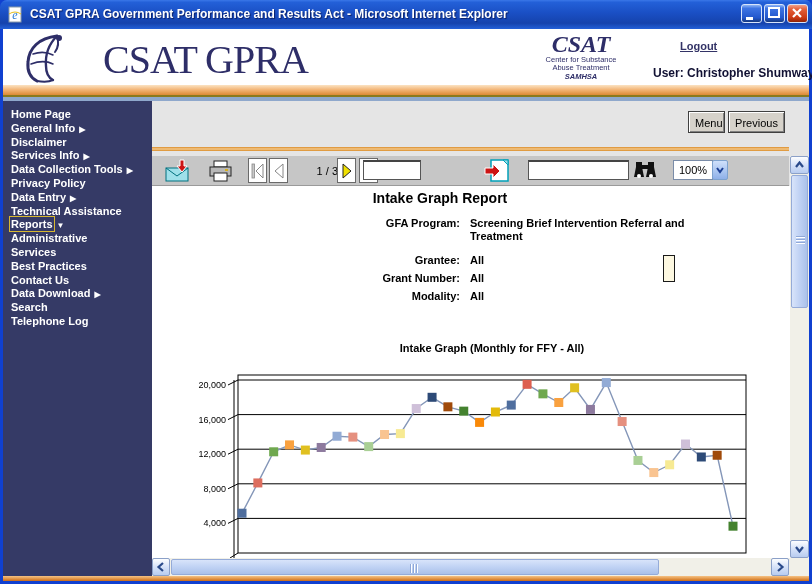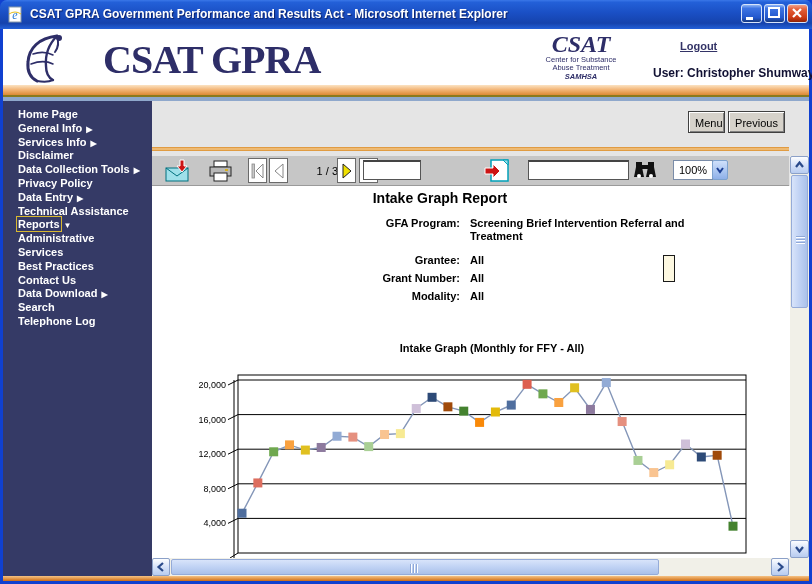--- a/index.html
+++ b/index.html
@@ -23,21 +23,21 @@
   .winbtn{position:absolute;top:4px;width:21px;height:19px;border:1px solid #d6e4fb;border-radius:3px;box-sizing:border-box;}
   .winbtn.blue{background:linear-gradient(180deg,#8fb4f4 0%,#3d74e4 20%,#2257cc 75%,#16397e 100%);}
   #btn-min{left:741px;} #btn-max{left:764px;}
   #btn-close{left:787px;background:linear-gradient(180deg,#f0a088 0%,#e4603a 25%,#cc3a14 75%,#8e2408 100%);}
   .winbtn svg{position:absolute;left:0;top:0;}
   
   #header{position:absolute;left:3px;top:29px;width:806px;height:56px;background:#ffffff;}
   #hhs-logo{position:absolute;left:10px;top:3px;}
   #brand-title{
     position:absolute;left:100px;top:7px;font-family:"Liberation Serif",serif;
-    font-size:40px;font-weight:bold;color:#2e2e68;letter-spacing:-1px;white-space:nowrap;
+    font-size:40px;font-weight:normal;color:#2e2e68;letter-spacing:-1px;white-space:nowrap;
   }
   #brand-subtitle{
     position:absolute;left:292px;top:34px;font-family:"Liberation Serif",serif;font-style:italic;
     font-size:15px;font-weight:bold;color:#2e2e68;white-space:nowrap;
   }
   #csat-logo{position:absolute;left:536px;top:3px;width:84px;text-align:center;color:#2e2e68;}
   #csat-logo .big{font-family:"Liberation Serif",serif;font-style:italic;font-weight:bold;font-size:24px;line-height:24px;}
   #csat-logo .small{font-size:7.5px;line-height:8px;}
   #csat-logo .samhsa{font-size:7.5px;line-height:9px;font-style:italic;font-weight:bold;}
   #logout-link{
@@ -45,21 +45,21 @@
     text-decoration:underline;cursor:pointer;
   }
   #user-label{position:absolute;left:650px;top:37px;font-size:12px;font-weight:bold;color:#111133;white-space:nowrap;}
   
   #sep-orange{position:absolute;left:3px;top:85px;width:806px;height:10px;
     background:linear-gradient(180deg,#fbe3c3 0%,#f3b77a 45%,#dd8a35 100%);}
   #sep-olive{position:absolute;left:3px;top:95px;width:806px;height:2px;background:#8a7a1e;}
   #sep-blue{position:absolute;left:3px;top:97px;width:806px;height:4px;background:#8fa8cc;}
   
   #sidebar{position:absolute;left:3px;top:101px;width:149px;height:475px;background:#353a66;padding-top:7px;box-sizing:border-box;}
-  .sb-item{height:13.8px;line-height:13.8px;padding-left:15px;color:#fff;font-size:11px;font-weight:bold;white-space:nowrap;cursor:pointer;}
+  .sb-item{height:13.8px;line-height:13.8px;padding-left:8px;color:#fff;font-size:11px;font-weight:bold;white-space:nowrap;cursor:pointer;}
   .sb-item.indent{}
   .sb-arrow{font-size:8px;margin-left:4px;}
   .sb-label.boxed{outline:1px solid #d8b830;outline-offset:1px;}
   
   #main{position:absolute;left:152px;top:101px;width:657px;height:475px;background:#e5e5e5;}
   .classic-btn{
     position:absolute;height:22px;background:#d6d2ca;border:1px solid #404040;
     box-shadow:inset 1px 1px 0 #ffffff, inset -1px -1px 0 #808080;
     font-size:11px;color:#000;text-align:center;line-height:20px;cursor:pointer;box-sizing:border-box;
     font-family:"Liberation Sans",sans-serif;
@@ -164,22 +164,22 @@
   <span id="logout-link">Logout</span>
   <span id="user-label">User: Christopher Shumway</span>
 </div>
 <div id="sep-orange"></div>
 <div id="sep-olive"></div>
 <div id="sep-blue"></div>
 
 <nav id="sidebar">
     <div class="sb-item"><span class="sb-label">Home Page</span></div>
     <div class="sb-item"><span class="sb-label">General Info</span><span class="sb-arrow">▶</span></div>
+    <div class="sb-item"><span class="sb-label">Disclaimer</span></div>
     <div class="sb-item"><span class="sb-label">Services Info</span><span class="sb-arrow">▶</span></div>
-    <div class="sb-item"><span class="sb-label">Disclaimer</span></div>
     <div class="sb-item"><span class="sb-label">Data Collection Tools</span><span class="sb-arrow">▶</span></div>
     <div class="sb-item"><span class="sb-label">Privacy Policy</span></div>
     <div class="sb-item"><span class="sb-label">Data Entry</span><span class="sb-arrow">▶</span></div>
     <div class="sb-item"><span class="sb-label">Technical Assistance</span></div>
     <div class="sb-item"><span class="sb-label boxed">Reports</span><span class="sb-arrow">▼</span></div>
     <div class="sb-item indent"><span class="sb-label">Administrative</span></div>
     <div class="sb-item indent"><span class="sb-label">Services</span></div>
     <div class="sb-item indent"><span class="sb-label">Best Practices</span></div>
     <div class="sb-item indent"><span class="sb-label">Contact Us</span></div>
     <div class="sb-item"><span class="sb-label">Data Download</span><span class="sb-arrow">▶</span></div>

